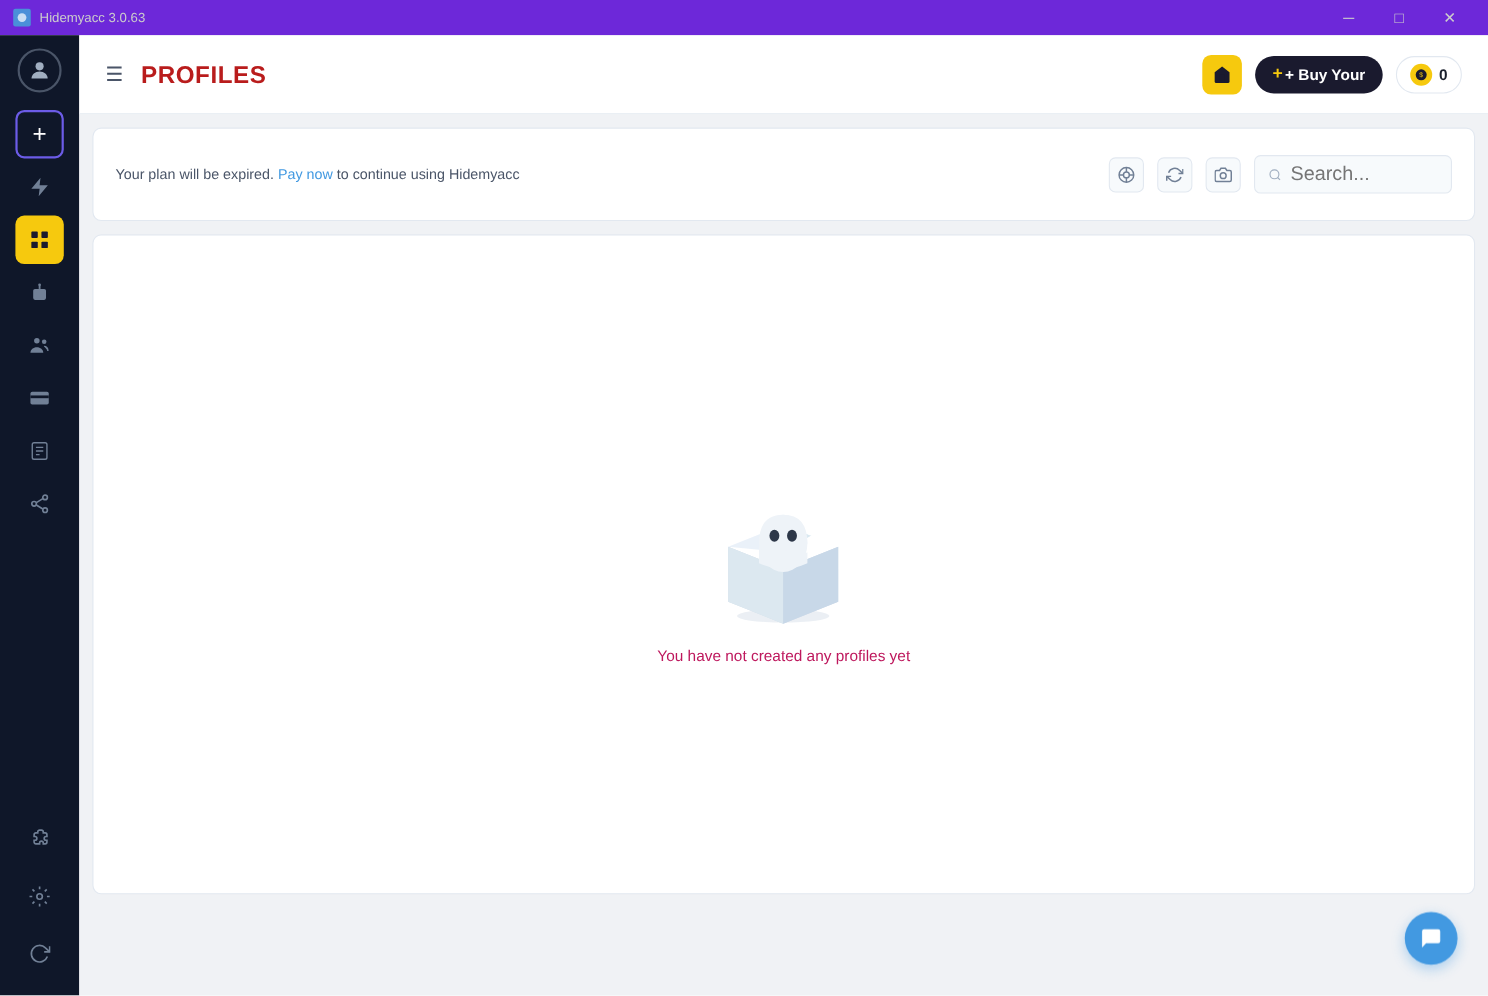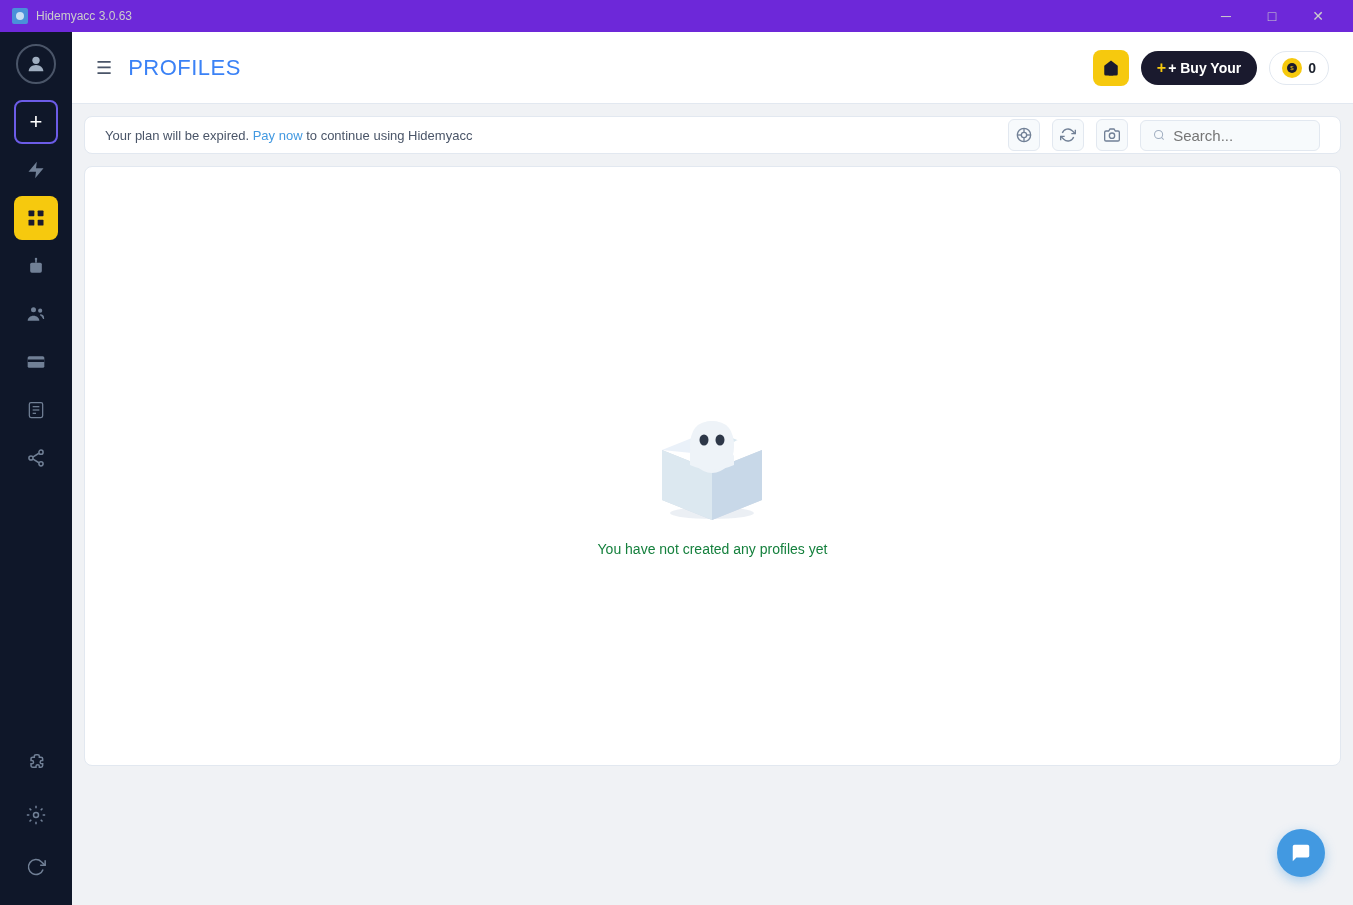--- a/index.html
+++ b/index.html
@@ -75,21 +75,21 @@
       border-bottom: 1px solid #e2e8f0;
       display: flex; align-items: center; justify-content: space-between;
       padding: 0 24px;
       flex-shrink: 0;
     }
     .header-left { display: flex; align-items: center; gap: 16px; }
     .hamburger-btn {
       background: none; border: none; cursor: pointer;
       color: #4a5568; font-size: 18px; display: flex; align-items: center;
     }
-    .header-title { font-size: 22px; font-weight: 400; color: #3b82f6; letter-spacing: 0.5px; }
+    .header-title { font-size: 22px; font-weight: 700; color: #b91c1c; letter-spacing: 0.5px; }
     .header-right { display: flex; align-items: center; gap: 12px; }
     .home-icon-btn {
       width: 36px; height: 36px; background: #f6c90e; border-radius: 8px;
       display: flex; align-items: center; justify-content: center;
       cursor: pointer; border: none; font-size: 18px;
     }
     .buy-coin-btn {
       background: #1a1a2e; color: #fff;
       border: none; border-radius: 20px;
       padding: 8px 16px; font-size: 14px; font-weight: 600;
@@ -104,59 +104,59 @@
     .coin-count { font-size: 14px; font-weight: 600; color: #1a202c; }
 
     
     .content { flex: 1; overflow: auto; padding: 0; background: #f0f2f5; }
 
     
     .notification-bar {
       background: #fff;
       margin: 12px 12px 0 12px;
       border-radius: 8px;
-      padding: 2px 20px;
+      padding: 24px 20px;
       display: flex; align-items: center; justify-content: space-between;
       border: 1px solid #e2e8f0;
     }
     .notification-text { font-size: 13px; color: #4a5568; }
     .notification-text .pay-now { color: #4299e1; cursor: pointer; text-decoration: none; }
     .notification-actions { display: flex; align-items: center; gap: 12px; }
     .notif-icon-btn {
       width: 32px; height: 32px; border-radius: 6px;
       background: #f7fafc; border: 1px solid #e2e8f0;
       display: flex; align-items: center; justify-content: center;
       cursor: pointer; color: #718096; font-size: 15px;
     }
     .search-box {
       display: flex; align-items: center; gap: 8px;
       background: #f7fafc; border: 1px solid #e2e8f0;
       border-radius: 6px; padding: 6px 12px;
       width: 180px;
     }
     .search-box input {
       border: none; background: transparent; outline: none;
-      font-size: 15px; color: #ef4444; width: 100%;
+      font-size: 18px; color: #ef4444; width: 100%;
     }
 
     
     .profiles-area {
       background: #fff;
       margin: 12px;
       border-radius: 8px;
       flex: 1;
       min-height: 600px;
       display: flex; align-items: center; justify-content: center;
       flex-direction: column;
       border: 1px solid #e2e8f0;
     }
     .empty-state { display: flex; flex-direction: column; align-items: center; gap: 16px; }
 
     
-    .empty-text { font-size: 14px; color: #15803d; }
+    .empty-text { font-size: 14px; color: #be185d; }
 
     
     .chat-btn {
       position: fixed; bottom: 28px; right: 28px;
       width: 48px; height: 48px;
       background: #4299e1; border-radius: 50%;
       display: flex; align-items: center; justify-content: center;
       cursor: pointer; border: none;
       box-shadow: 0 4px 12px rgba(66,153,225,0.4);
       color: white; font-size: 20px;

